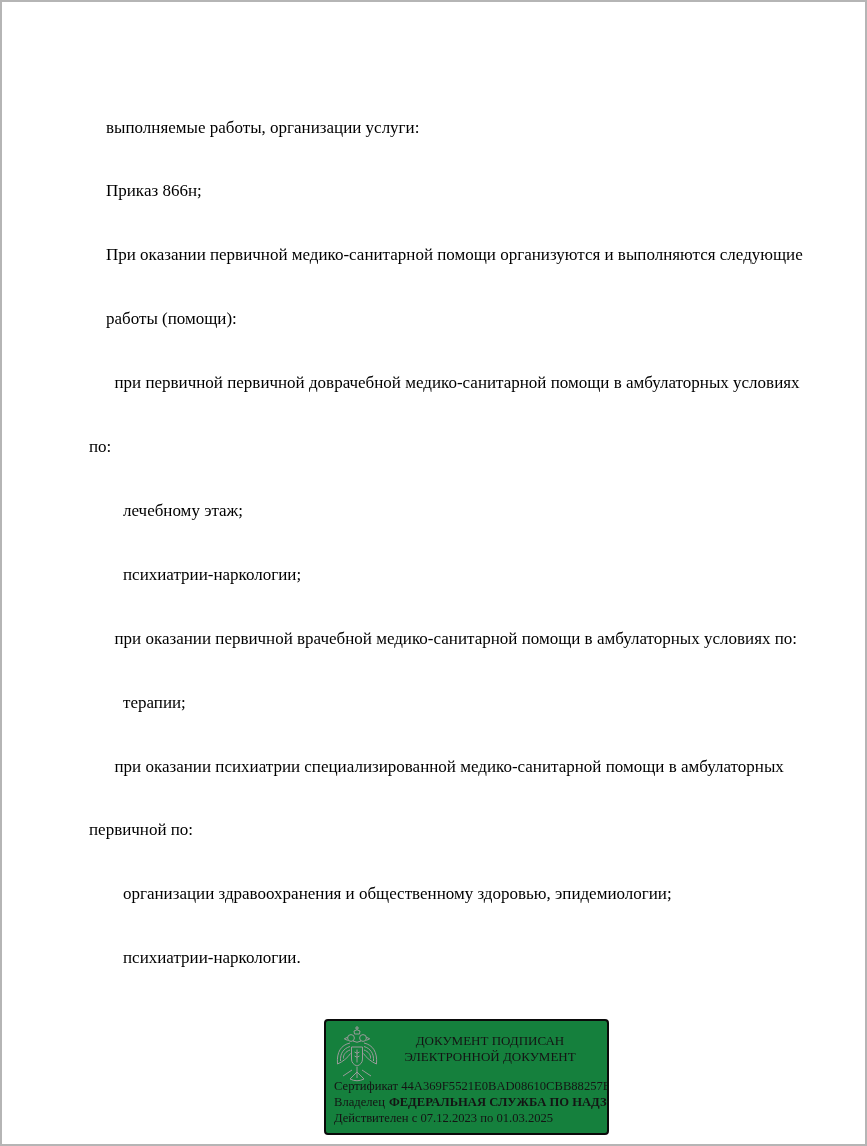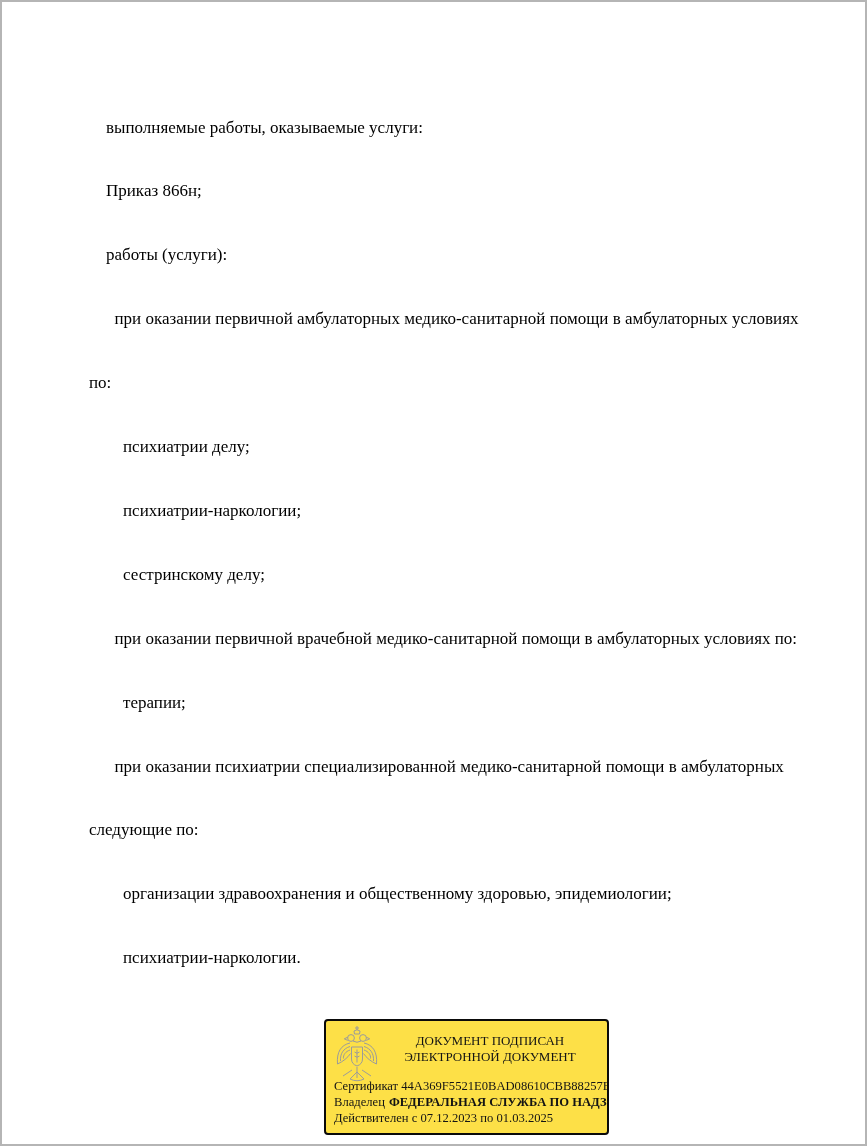--- a/index.html
+++ b/index.html
@@ -31,21 +31,21 @@
   
   .stamp {
     position: absolute;
     left: 322px;
     top: 1017px;
     width: 285px;
     height: 116px;
     box-sizing: border-box;
     border: 2px solid #0a0a0a;
     border-radius: 4px;
-    background: #fde047;
+    background: #15803d;
     overflow: hidden;
   }
   .stamp-head { display: flex; align-items: flex-start; }
   .emblem {
     flex: 0 0 auto;
     margin: 4px 0 0 9px;
     width: 44px;
     height: 58px;
   }
   .stamp-title {
@@ -66,32 +66,32 @@
     white-space: nowrap;
     color: #141414;
   }
   .stamp-info .lbl { margin-right: 4px; }
   .owner-value { font-weight: bold; }
 </style>
 </head>
 <body>
 
 <div class="doc-text">
-  <div class="doc-line">выполняемые работы, оказываемые услуги:</div>
+  <div class="doc-line">выполняемые работы, организации услуги:</div>
   <div class="doc-line">Приказ 866н;</div>
-  <div class="doc-line">работы (услуги):</div>
-  <div class="doc-line">  при оказании первичной амбулаторных медико-санитарной помощи в амбулаторных условиях</div>
+  <div class="doc-line">При оказании первичной медико-санитарной помощи организуются и выполняются следующие</div>
+  <div class="doc-line">работы (помощи):</div>
+  <div class="doc-line">  при первичной первичной доврачебной медико-санитарной помощи в амбулаторных условиях</div>
   <div class="doc-line hang">по:</div>
-  <div class="doc-line">    психиатрии делу;</div>
+  <div class="doc-line">    лечебному этаж;</div>
   <div class="doc-line">    психиатрии-наркологии;</div>
-  <div class="doc-line">    сестринскому делу;</div>
   <div class="doc-line">  при оказании первичной врачебной медико-санитарной помощи в амбулаторных условиях по:</div>
   <div class="doc-line">    терапии;</div>
   <div class="doc-line">  при оказании психиатрии специализированной медико-санитарной помощи в амбулаторных</div>
-  <div class="doc-line hang">следующие по:</div>
+  <div class="doc-line hang">первичной по:</div>
   <div class="doc-line">    организации здравоохранения и общественному здоровью, эпидемиологии;</div>
   <div class="doc-line">    психиатрии-наркологии.</div>
   
   
   
   
   
   
   
   

